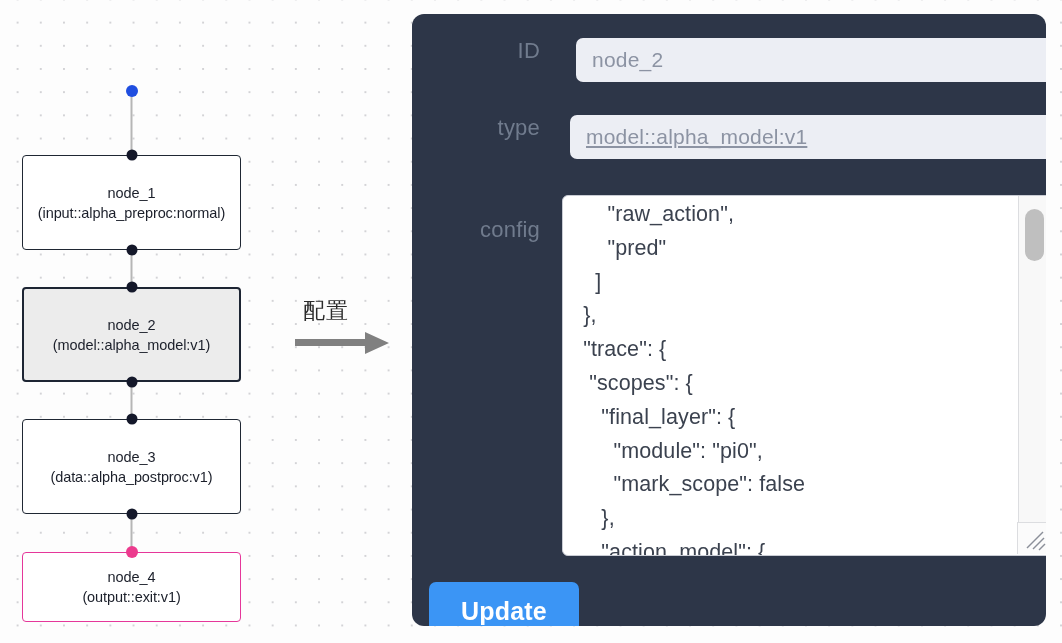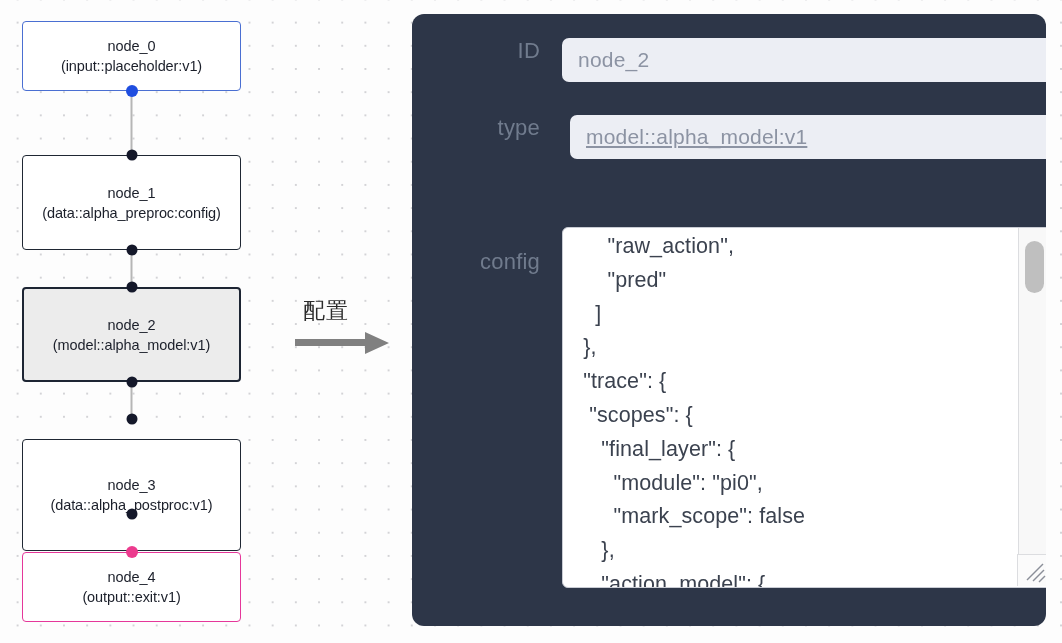--- a/index.html
+++ b/index.html
@@ -124,21 +124,21 @@
     color: #8c93a3;
     font-size: 21px;
     font-family: "Liberation Sans", sans-serif;
     padding: 0 16px;
     letter-spacing: 0.2px;
     outline: none;
   }
 
   #row-id      { left: 68px; top: 24px; }
   #row-type    { left: 40px; top: 101px; }
-  #row-config  { left: 11px; top: 181px; margin-top: 32px; }
+  #row-config  { left: 11px; top: 181px; }
 
   #id-input    { width: 490px; height: 44px; }
   #type-input  { width: 490px; height: 44px; text-decoration: underline; }
 
   #config-box {
     position: relative;
     box-sizing: border-box;
     width: 490px;
     height: 361px;
     background: #ffffff;
@@ -223,41 +223,37 @@
 
   <div id="canvas">
 
     <svg width="1062" height="643" style="position:absolute;left:0;top:0;pointer-events:none">
       <line x1="131.5" y1="91" x2="131.5" y2="155" stroke="#b6b6b6" stroke-width="2"></line>
       <line x1="131.5" y1="250" x2="131.5" y2="287" stroke="#b6b6b6" stroke-width="2"></line>
       <line x1="131.5" y1="382" x2="131.5" y2="419" stroke="#b6b6b6" stroke-width="2"></line>
       <line x1="131.5" y1="514" x2="131.5" y2="552" stroke="#b6b6b6" stroke-width="2"></line>
     </svg>
 
-    <div class="node start" style="left:22px;top:21px;width:219px;height:70px">
-      <span class="nlabel">node_0
-(input::placeholder:v1)</span>
-    </div>
     <div class="port blue" style="left:131.5px;top:91px"></div>
 
     <div class="node normal" style="left:22px;top:155px;width:219px;height:95px">
       <span class="nlabel">node_1
-(data::alpha_preproc:config)</span>
+(input::alpha_preproc:normal)</span>
     </div>
     <div class="port" style="left:131.5px;top:155px"></div>
     <div class="port" style="left:131.5px;top:250px"></div>
 
     <div class="node sel" style="left:22px;top:287px;width:219px;height:95px">
       <span class="nlabel">node_2
 (model::alpha_model:v1)</span>
     </div>
     <div class="port" style="left:131.5px;top:287px"></div>
     <div class="port" style="left:131.5px;top:382px"></div>
 
-    <div class="node normal" style="left:22px;top:439px;width:219px;height:112px">
+    <div class="node normal" style="left:22px;top:419px;width:219px;height:95px">
       <span class="nlabel">node_3
 (data::alpha_postproc:v1)</span>
     </div>
     <div class="port" style="left:131.5px;top:419px"></div>
     <div class="port" style="left:131.5px;top:514px"></div>
 
     <div class="node end" style="left:22px;top:552px;width:219px;height:70px">
       <span class="nlabel">node_4
 (output::exit:v1)</span>
     </div>
@@ -269,21 +265,21 @@
     <div id="arrow-wrap">
       <svg width="95" height="26" viewBox="0 0 95 26">
         <path d="M0 9 L70 9 L70 2 L94 13 L70 24 L70 16 L0 16 Z" fill="#808080"></path>
       </svg>
     </div>
   </div>
 
   <div id="panel">
 
     <div class="field-row" id="row-id">
-      <div class="field-label" style="width:60px;margin-right:22px;">ID</div>
+      <div class="field-label" style="width:60px;margin-right:36px;">ID</div>
       <input id="id-input" class="text-input" type="text" value="node_2" style="">
     </div>
 
     <div class="field-row" id="row-type">
       <div class="field-label" style="width:88px;margin-right:30px;">type</div>
       <input id="type-input" class="text-input" type="text" value="model::alpha_model:v1" style="">
     </div>
 
     <div class="field-row" id="row-config">
       <div class="field-label" style="width:117px;margin-right:22px;padding-top:22px;">config</div>
@@ -305,15 +301,16 @@
         <div id="config-resize">
           <svg width="32" height="31" viewBox="0 0 32 31">
             <line x1="9" y1="25" x2="25" y2="9" stroke="#8b8f99" stroke-width="1.4"></line>
             <line x1="15" y1="26" x2="26" y2="15" stroke="#8b8f99" stroke-width="1.4"></line>
             <line x1="21" y1="27" x2="27" y2="21" stroke="#8b8f99" stroke-width="1.4"></line>
           </svg>
         </div>
       </div>
     </div>
 
+    <button id="update-button">Update</button>
   </div>
 
 </div>
 
 </body></html>

